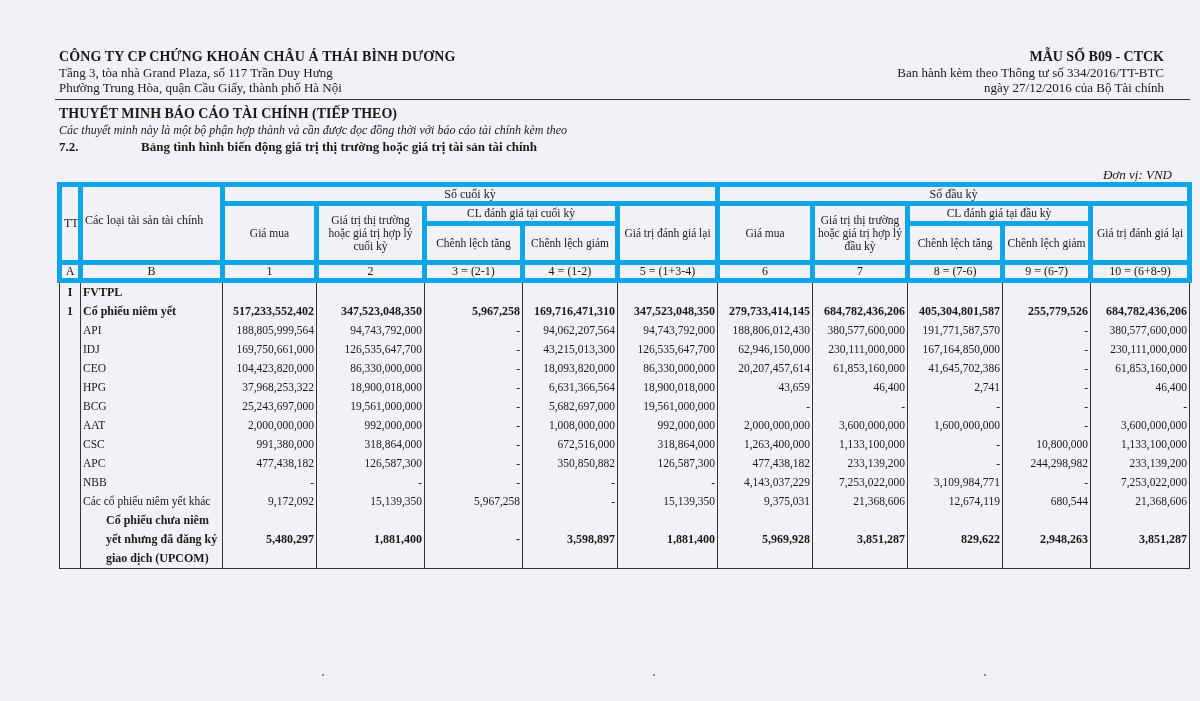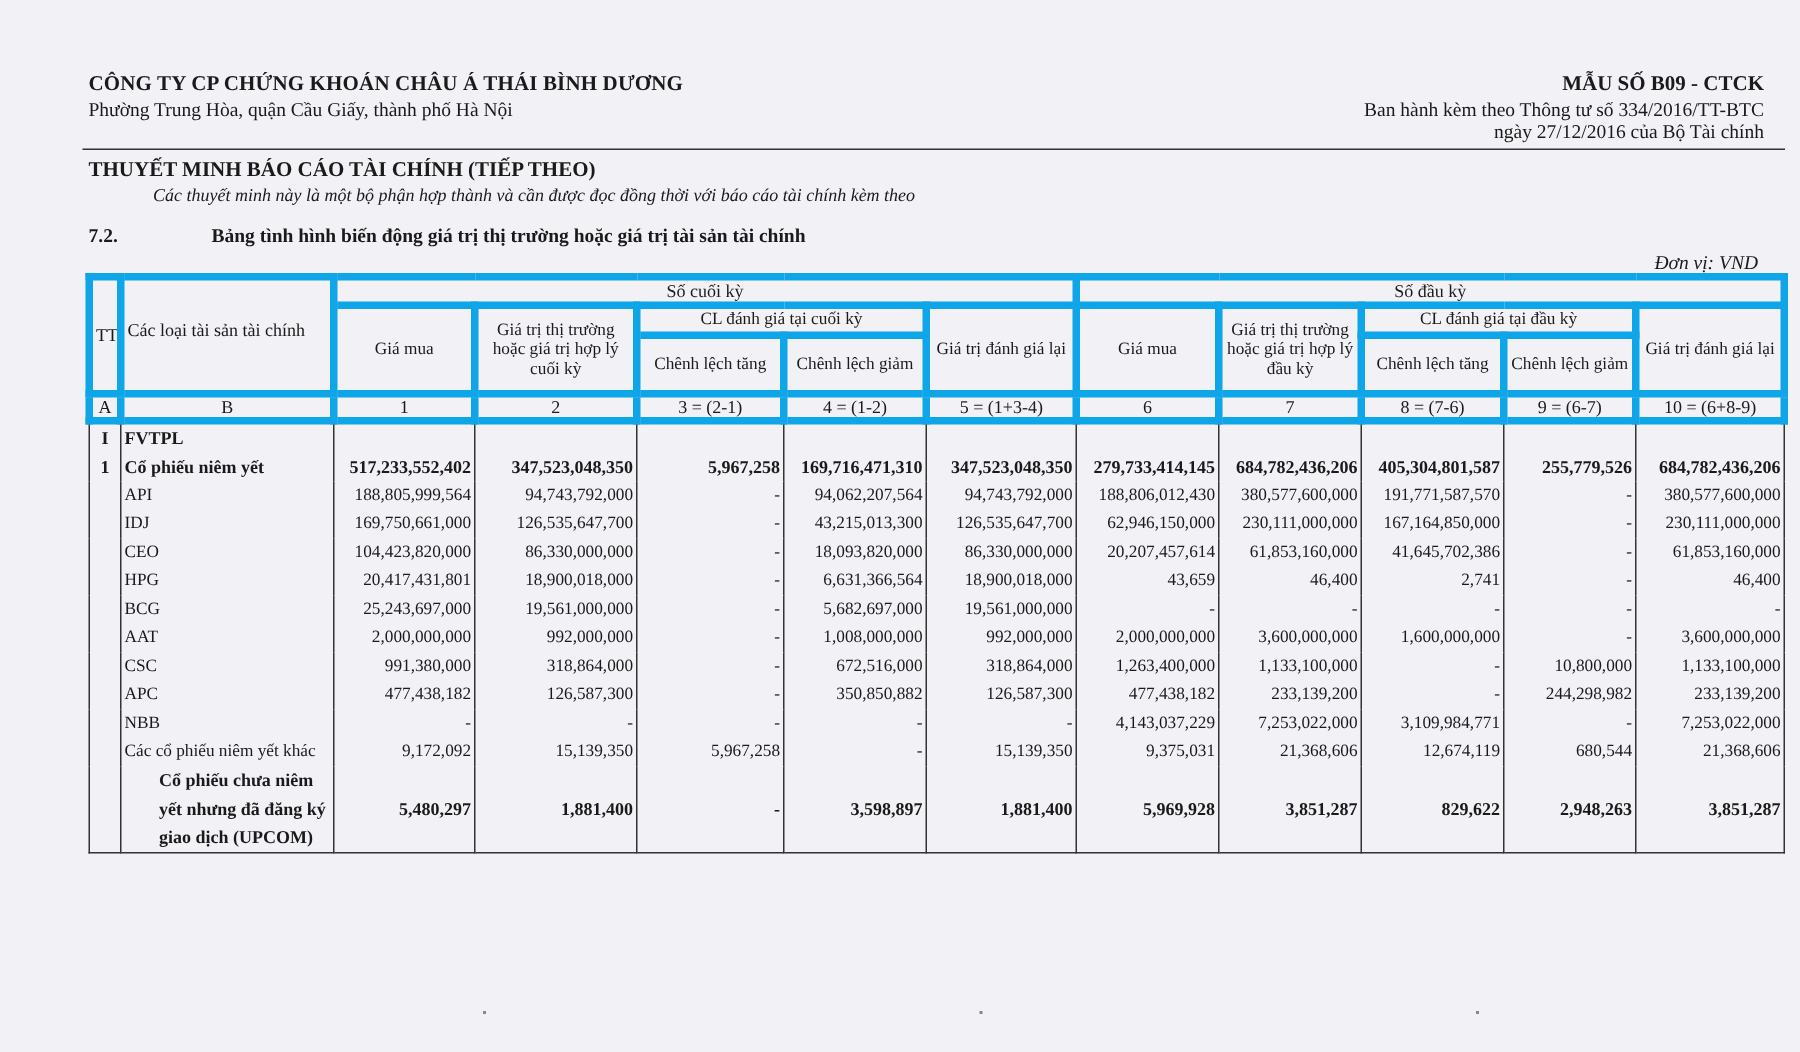--- a/index.html
+++ b/index.html
@@ -6,26 +6,26 @@
   body {
     width:1200px; height:701px; overflow:hidden;
     background:#f1f1f6;
     font-family:"Liberation Serif", serif;
     color:#1a1a1a;
     position:relative;
   }
   .hdr-left { position:absolute; left:59px; top:49px; }
   .company { font-weight:bold; font-size:14px; letter-spacing:0.1px; line-height:16px; }
   .addr { font-size:13px; line-height:15px; }
-  .hdr-right { position:absolute; right:24px; top:49px; text-align:right; }
+  .hdr-right { position:absolute; right:36px; top:49px; text-align:right; }
   .form-no { font-weight:bold; font-size:14px; line-height:16px; }
   .hdr-rule { position:absolute; left:55px; top:99px; width:1135px; height:0; border-top:1.5px solid #333; }
   .notes-title { position:absolute; left:59px; top:106px; font-weight:bold; font-size:14px; line-height:16px; }
-  .notes-sub { position:absolute; left:59px; top:123px; font-style:italic; font-size:12px; line-height:14px;margin-left:43px; }
-  .sec { position:absolute; left:59px; top:149px; font-weight:bold; font-size:13px; }
+  .notes-sub { position:absolute; left:59px; top:123px; font-style:italic; font-size:12px; line-height:14px; }
+  .sec { position:absolute; left:59px; top:139px; font-weight:bold; font-size:13px; }
   .sec-num { display:inline-block; width:82px; }
   .unit { position:absolute; right:28px; top:167px; font-style:italic; font-size:13px; }
 
   table.fin {
     position:absolute; left:57px; top:182px; width:1130px;
     border-collapse:collapse; table-layout:fixed;
     font-size:11.5px;
   }
   table.fin td, table.fin th {
     border-left:1px solid #333; border-right:1px solid #333;
@@ -45,20 +45,21 @@
   tr.tall td { height:44px; line-height:15px;padding-left:25px; }
   tr.last td { border-bottom:1.5px solid #333; }
   .nm-wrap { white-space:normal !important; }
   .dot { position:absolute; width:2px; height:2px; background:#888; top:674px; }
 </style>
 </head>
 <body>
 
 <div class="hdr-left">
   <div class="company">CÔNG TY CP  CHỨNG KHOÁN CHÂU Á THÁI BÌNH DƯƠNG</div>
+  <div class="addr">Tầng 3, tòa nhà Grand Plaza, số 117 Trần Duy Hưng</div>
   <div class="addr">Phường Trung Hòa, quận Cầu Giấy, thành phố Hà Nội</div>
 </div>
 <div class="hdr-right">
   <div class="form-no">MẪU SỐ B09 - CTCK</div>
   <div class="addr">Ban hành kèm theo Thông tư số 334/2016/TT-BTC</div>
   <div class="addr">ngày 27/12/2016 của Bộ Tài chính</div>
 </div>
 <div class="hdr-rule"></div>
 
 <div class="notes-title">THUYẾT MINH BÁO CÁO TÀI CHÍNH (TIẾP THEO)</div>
@@ -188,21 +189,21 @@
         <td>86,330,000,000</td>
         <td>20,207,457,614</td>
         <td>61,853,160,000</td>
         <td>41,645,702,386</td>
         <td>-</td>
         <td>61,853,160,000</td>
       </tr>
       <tr>
         <td class="tt"></td>
         <td class="name">HPG</td>
-        <td>20,417,431,801</td>
+        <td>37,968,253,322</td>
         <td>18,900,018,000</td>
         <td>-</td>
         <td>6,631,366,564</td>
         <td>18,900,018,000</td>
         <td>43,659</td>
         <td>46,400</td>
         <td>2,741</td>
         <td>-</td>
         <td>46,400</td>
       </tr>

